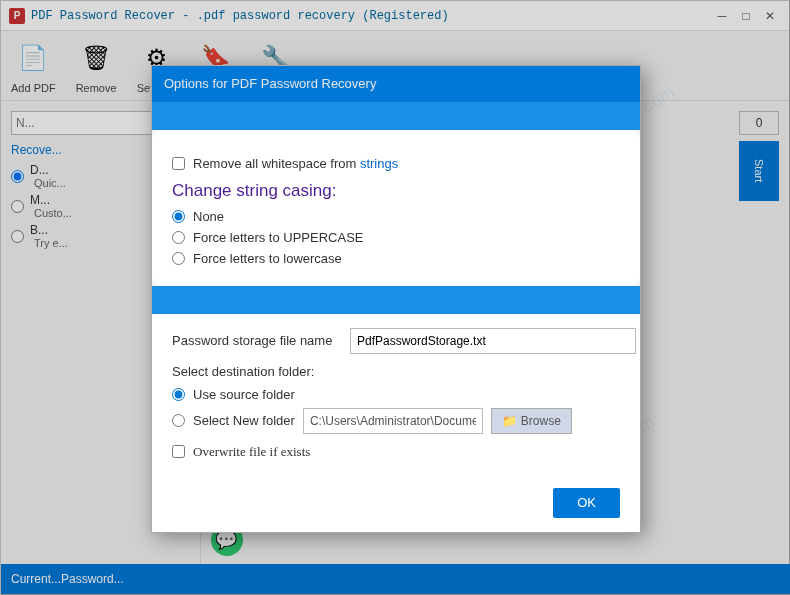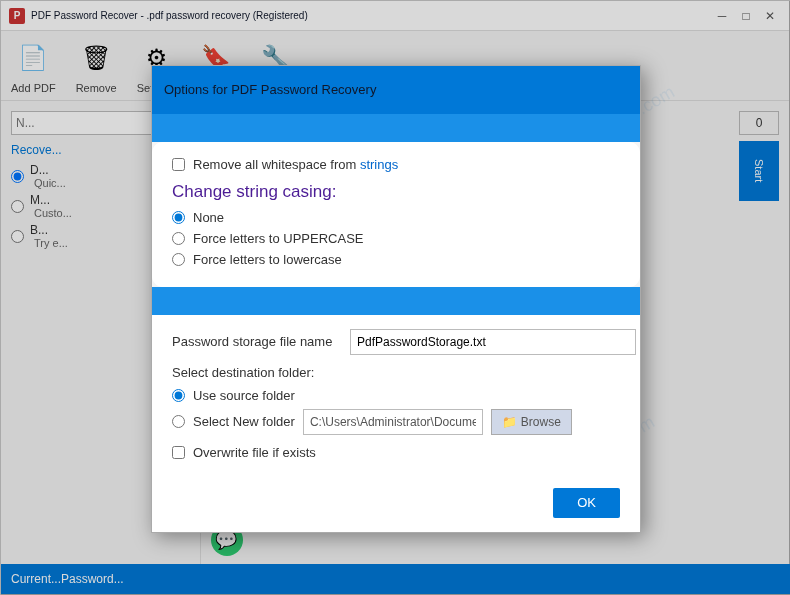--- a/index.html
+++ b/index.html
@@ -39,22 +39,23 @@
     }
     .title-bar-icon {
       width: 16px;
       height: 16px;
       background: #cc3333;
       border-radius: 2px;
       display: flex; align-items: center; justify-content: center;
       color: white; font-size: 10px; font-weight: bold;
     }
     .title-bar-text {
-      font-size: 10px;
-      color: #0f172a;
+      font-size: 12px;
+      color: #0369a1;
+      font-family: Liberation Mono, monospace;
     }
     .title-bar-controls {
       display: flex; gap: 2px;
     }
     .tb-btn {
       width: 22px; height: 22px;
       border: none; background: transparent;
       cursor: pointer; font-size: 12px;
       display: flex; align-items: center; justify-content: center;
       color: #555;
@@ -169,31 +170,31 @@
     .dialog {
       width: 490px;
       background: #f5f5f5;
       border: 1px solid #aaa;
       box-shadow: 4px 4px 20px rgba(0,0,0,0.4);
       position: relative;
     }
 
     .dialog-title-bar {
       background: #0078d7;
-      color: #0f172a;
-      height: 48px;
+      color: #e5e5e5;
+      height: 36px;
       display: flex;
       align-items: center;
       padding: 0 12px;
       font-size: 13px;
       font-weight: 500;
     }
 
     .dialog-body-top {
-      padding: 15px 20px 14px 20px;
+      padding: 26px 20px 14px 20px;
       background: white;
       border-radius: 11px;
     }
 
     .dialog-body-bottom {
       padding: 14px 4px 14px 20px;
       background: white;
     }
 
     .dialog-separator {
@@ -276,21 +277,21 @@
       cursor: pointer;
       font-size: 12px;
       display: flex; align-items: center; gap: 4px;
       color: #555;
     }
 
     .overwrite-row {
       display: flex; align-items: center; gap: 8px;
       margin-bottom: 14px;
     }
-    .overwrite-label { font-size: 13px; color: #333; }
+    .overwrite-label { font-size: 13px; color: #333; font-family: Liberation Serif, serif; }
 
     .dialog-footer {
       display: flex;
       justify-content: flex-end;
       padding: 0 20px 14px 20px;
       background: white;
     }
 
     .ok-button {
       background: #0078d7;

